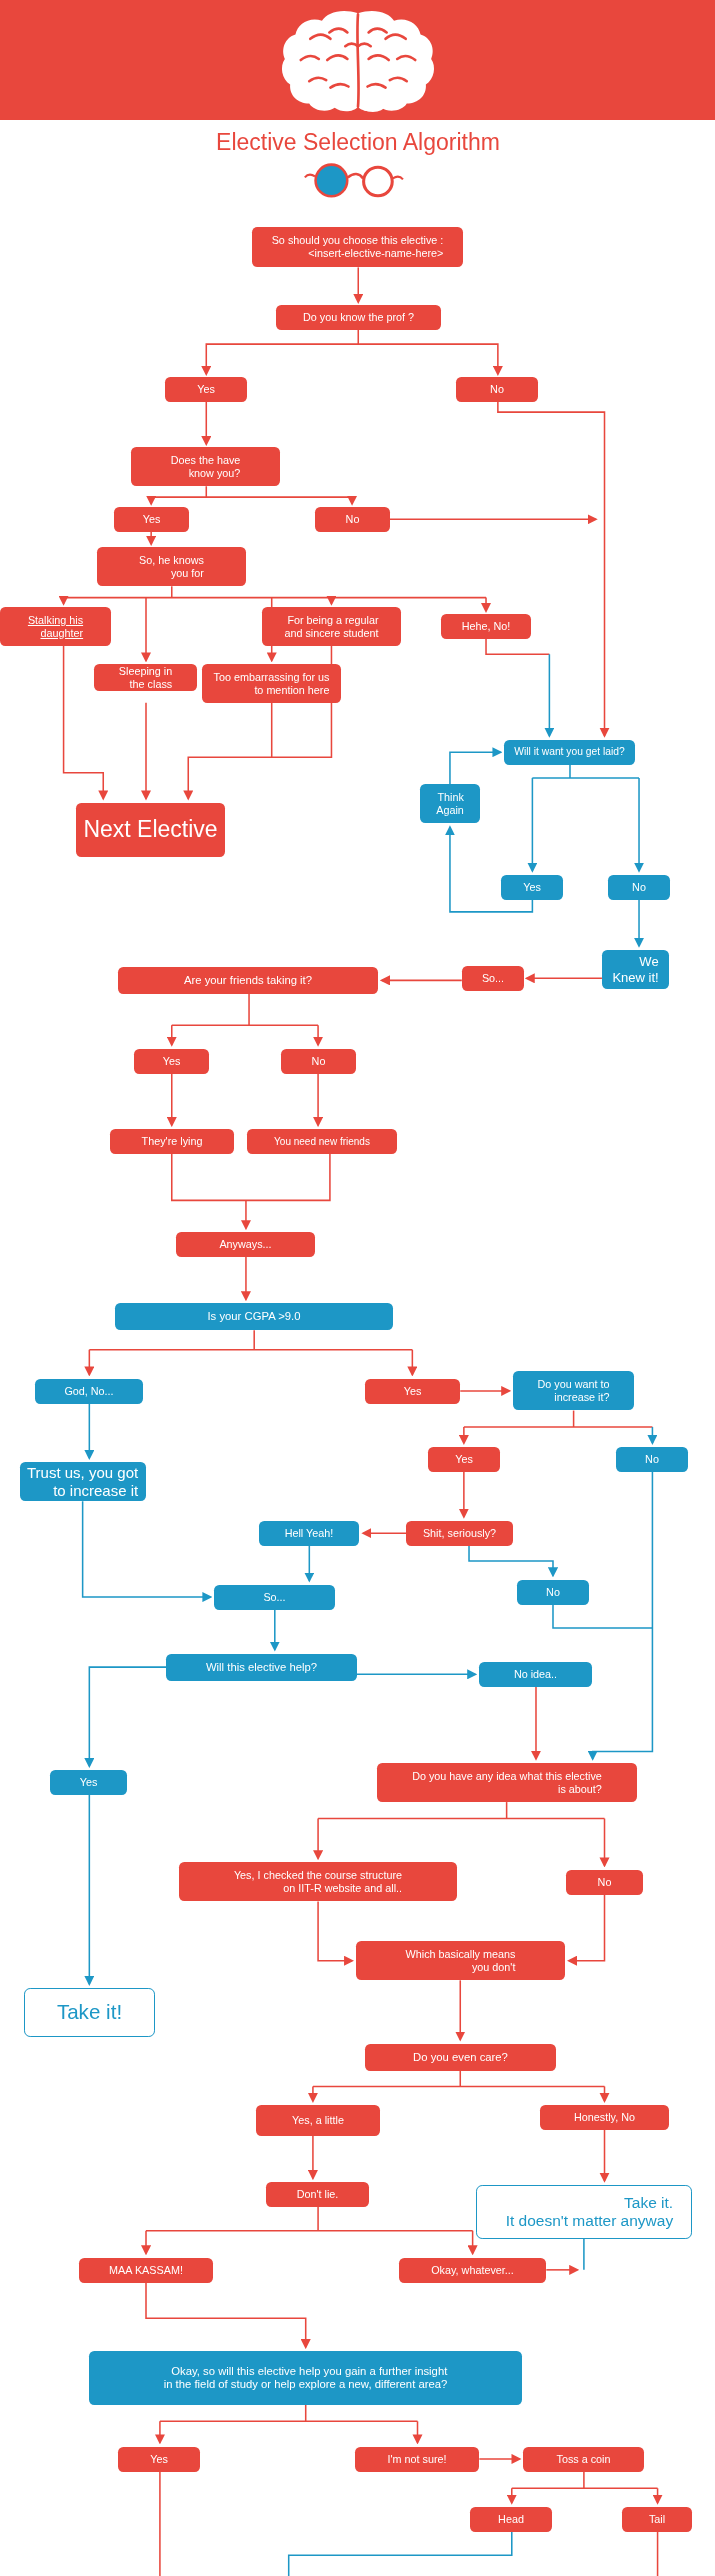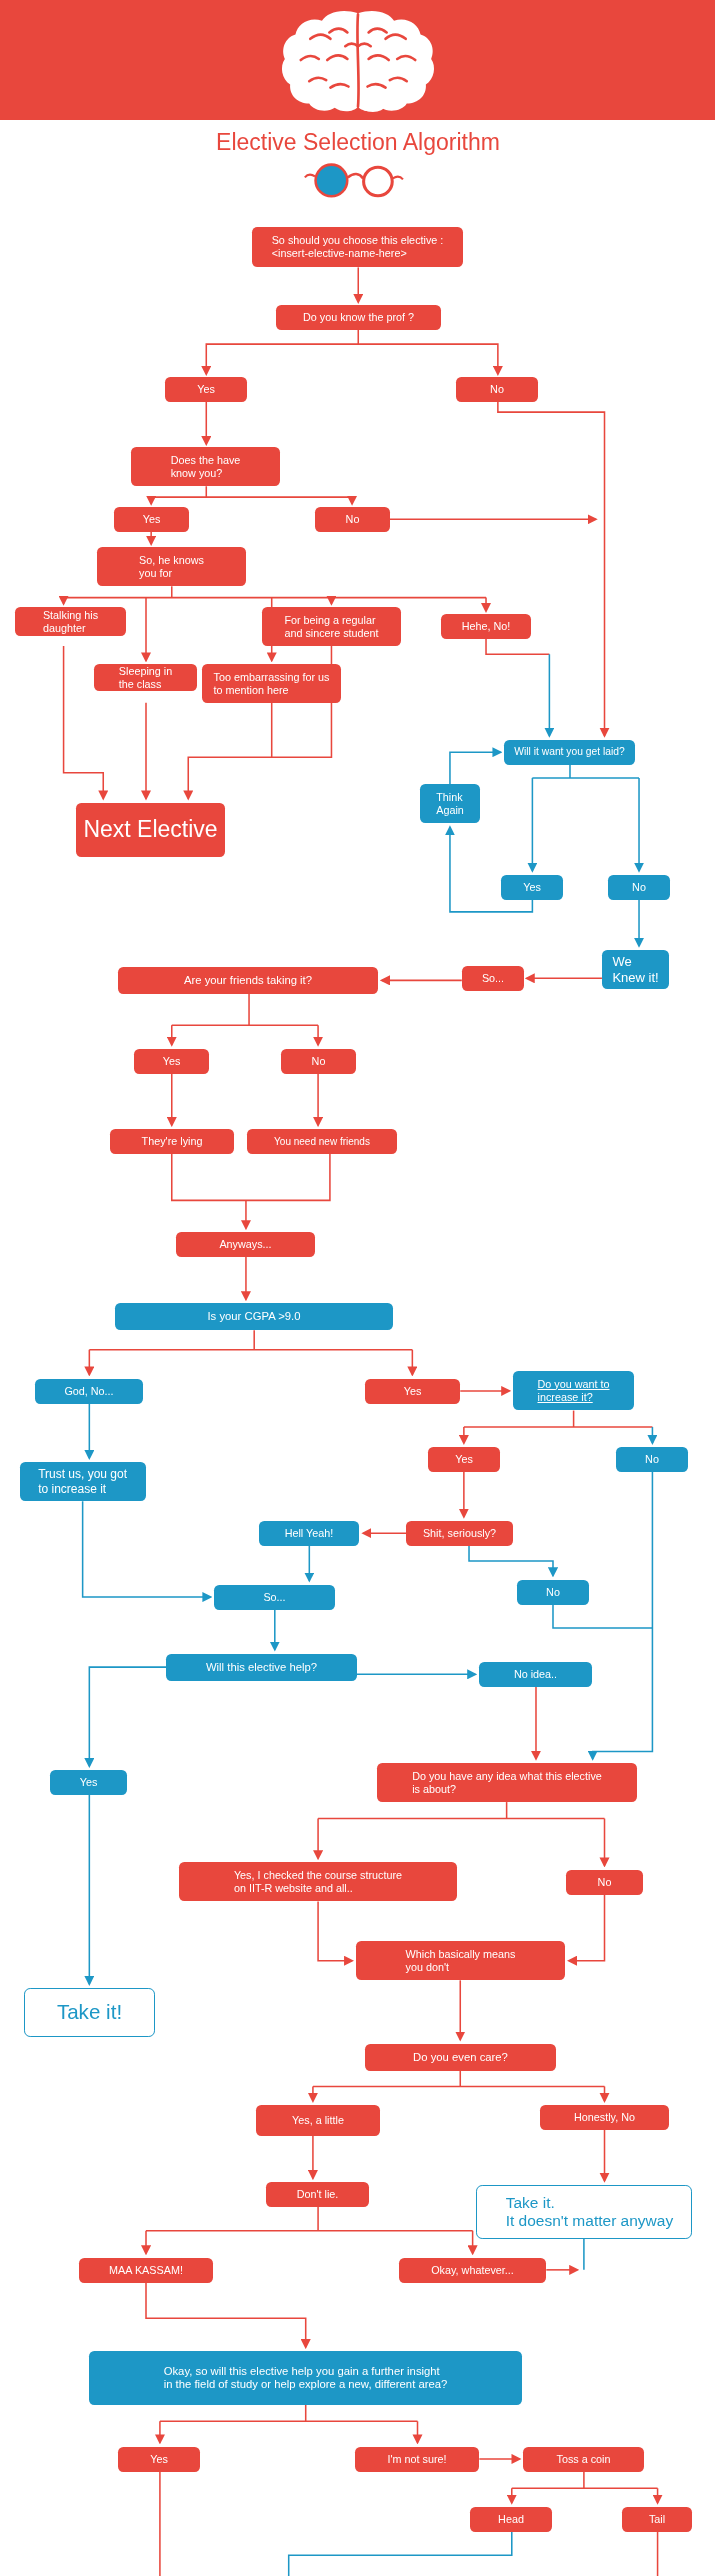--- a/index.html
+++ b/index.html
@@ -6,21 +6,21 @@
   html,body{margin:0;padding:0;background:#fff;}
   .canvas{position:relative;width:716px;height:2716px;background:#fff;
           font-family:"Liberation Sans",sans-serif;overflow:hidden;}
   .band{position:absolute;left:0;top:0;width:716px;height:120px;background:var(--red);
         display:flex;align-items:center;justify-content:center;}
   .title{position:absolute;left:0;right:0;top:129px;text-align:center;
          font-size:23px;color:var(--red);}
   .glasses{position:absolute;left:294px;top:158px;}
   .wires{position:absolute;left:0;top:0;z-index:1;}
   .node{position:absolute;z-index:2;display:flex;align-items:center;justify-content:center;
-        text-align:left;color:#fff;border-radius:5.2px;line-height:1.18;
+        text-align:right;color:#fff;border-radius:5.2px;line-height:1.18;
         white-space:pre-line;box-sizing:border-box;padding:1px 5.2px;}
   .node.red{background:var(--red);}
   .node.blue{background:var(--blue);}
   .node.outline{background:#fff;border:1.5px solid var(--blue);color:var(--blue);border-radius:6.2px;}
 </style>
 </head>
 <body>
 
 <div class="canvas">
 
@@ -172,21 +172,21 @@
 &lt;insert-elective-name-here&gt;</div>
       <div class="node red" style="left: 276px; top: 305px; width: 165px; height: 25px; font-size: 10.8px;">Do you know the prof ?</div>
       <div class="node red" style="left: 165px; top: 377px; width: 82px; height: 25px; font-size: 10.8px;">Yes</div>
       <div class="node red" style="left: 456px; top: 377px; width: 82px; height: 25px; font-size: 10.8px;">No</div>
       <div class="node red" style="left: 131px; top: 447px; width: 149px; height: 39px; font-size: 10.8px;">Does the have
 know you?</div>
       <div class="node red" style="left: 114px; top: 507px; width: 75px; height: 25px; font-size: 10.8px;">Yes</div>
       <div class="node red" style="left: 315px; top: 507px; width: 75px; height: 25px; font-size: 10.8px;">No</div>
       <div class="node red" style="left: 97px; top: 547px; width: 149px; height: 39px; font-size: 10.8px;">So, he knows
 you for</div>
-      <div class="node red" style="left: 15px; top: 607px; width: 111px; height: 29px; font-size: 10.8px;">Stalking his
+      <div class="node red" style="left: 0; top: 607px; width: 111px; height: 39px; font-size: 10.8px; text-decoration: underline;">Stalking his
 daughter</div>
       <div class="node red" style="left: 262px; top: 607px; width: 139px; height: 39px; font-size: 10.8px;">For being a regular
 and sincere student</div>
       <div class="node red" style="left: 441px; top: 614px; width: 90px; height: 25px; font-size: 10.8px;">Hehe, No!</div>
       <div class="node red" style="left: 94px; top: 664px; width: 103px; height: 27px; font-size: 10.8px;">Sleeping in
 the class</div>
       <div class="node red" style="left: 202px; top: 664px; width: 139px; height: 39px; font-size: 10.8px;">Too embarrassing for us
 to mention here</div>
       <div class="node red" style="left: 76px; top: 803px; width: 149px; height: 54px; font-size: 23px;">Next Elective</div>
       <div class="node blue" style="left: 504px; top: 740px; width: 131px; height: 25px; font-size: 10.3px;">Will it want you get laid?</div>
@@ -199,23 +199,23 @@
       <div class="node red" style="left: 462px; top: 966px; width: 62px; height: 25px; font-size: 10.8px;">So...</div>
       <div class="node red" style="left: 118px; top: 967px; width: 260px; height: 27px; font-size: 11.3px;">Are your friends taking it?</div>
       <div class="node red" style="left: 134px; top: 1049px; width: 75px; height: 25px; font-size: 10.8px;">Yes</div>
       <div class="node red" style="left: 281px; top: 1049px; width: 75px; height: 25px; font-size: 10.8px;">No</div>
       <div class="node red" style="left: 110px; top: 1129px; width: 124px; height: 25px; font-size: 10.8px;">They're lying</div>
       <div class="node red" style="left: 247px; top: 1129px; width: 150px; height: 25px; font-size: 10px;">You need new friends</div>
       <div class="node red" style="left: 176px; top: 1232px; width: 139px; height: 25px; font-size: 10.8px;">Anyways...</div>
       <div class="node blue" style="left: 115px; top: 1303px; width: 278px; height: 27px; font-size: 11.3px;">Is your CGPA &gt;9.0</div>
       <div class="node blue" style="left: 35px; top: 1379px; width: 108px; height: 25px; font-size: 10.8px;">God, No...</div>
       <div class="node red" style="left: 365px; top: 1379px; width: 95px; height: 25px; font-size: 10.8px;">Yes</div>
-      <div class="node blue" style="left: 513px; top: 1371px; width: 121px; height: 39px; font-size: 10.8px; text-decoration: underline;">Do you want to
+      <div class="node blue" style="left: 513px; top: 1371px; width: 121px; height: 39px; font-size: 10.8px;">Do you want to
 increase it?</div>
-      <div class="node blue" style="left: 19.6px; top: 1462px; width: 126px; height: 39px; font-size: 12px;">Trust us, you got
+      <div class="node blue" style="left: 19.6px; top: 1462px; width: 126px; height: 39px; font-size: 15px;">Trust us, you got
 to increase it</div>
       <div class="node red" style="left: 428px; top: 1447px; width: 72px; height: 25px; font-size: 10.8px;">Yes</div>
       <div class="node blue" style="left: 616px; top: 1447px; width: 72px; height: 25px; font-size: 10.8px;">No</div>
       <div class="node blue" style="left: 259px; top: 1521px; width: 100px; height: 25px; font-size: 10.8px;">Hell Yeah!</div>
       <div class="node red" style="left: 406px; top: 1521px; width: 107px; height: 25px; font-size: 10.8px;">Shit, seriously?</div>
       <div class="node blue" style="left: 517px; top: 1580px; width: 72px; height: 25px; font-size: 10.8px;">No</div>
       <div class="node blue" style="left: 214px; top: 1585px; width: 121px; height: 25px; font-size: 10.8px;">So...</div>
       <div class="node blue" style="left: 166px; top: 1654px; width: 191px; height: 27px; font-size: 11.3px;">Will this elective help?</div>
       <div class="node blue" style="left: 479px; top: 1662px; width: 113px; height: 25px; font-size: 10.8px;">No idea..</div>
       <div class="node blue" style="left: 50px; top: 1770px; width: 77px; height: 25px; font-size: 10.8px;">Yes</div>

